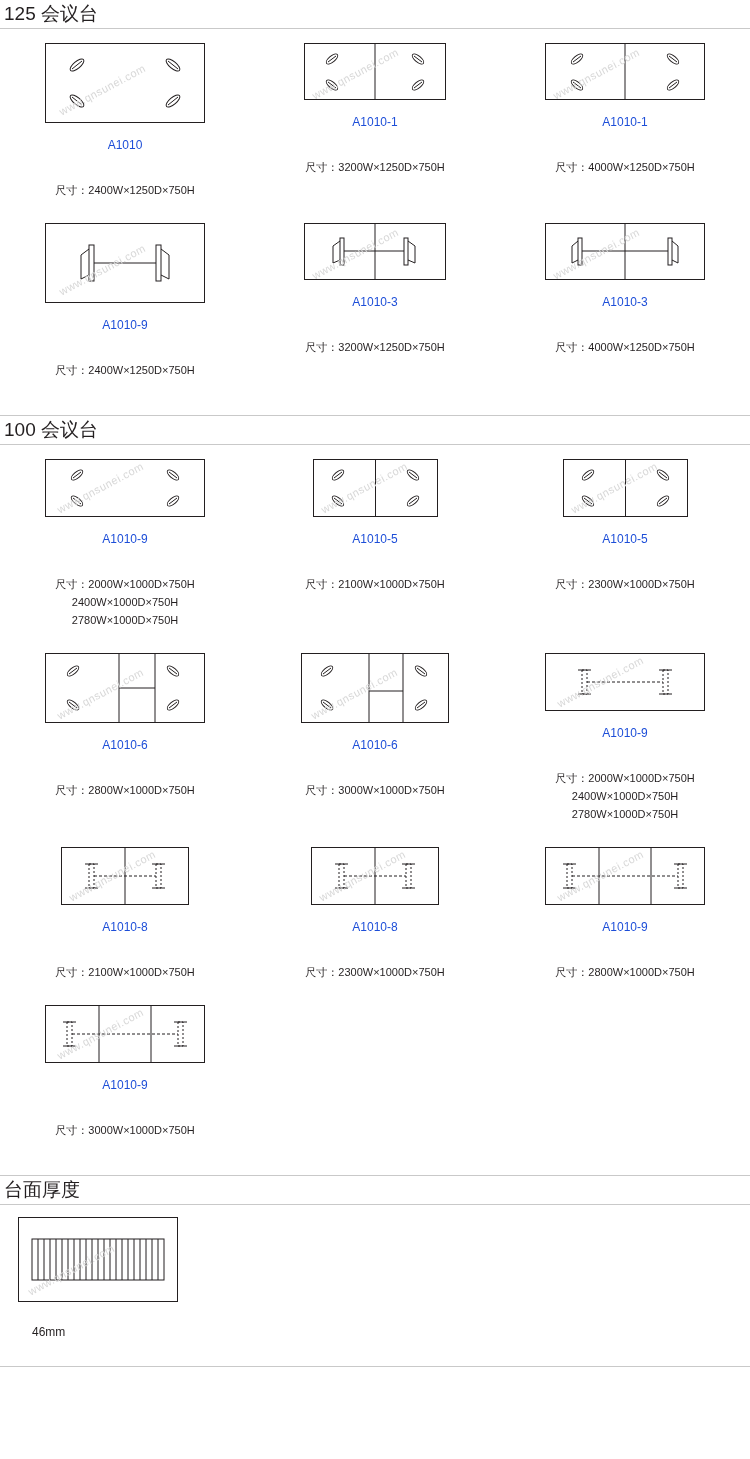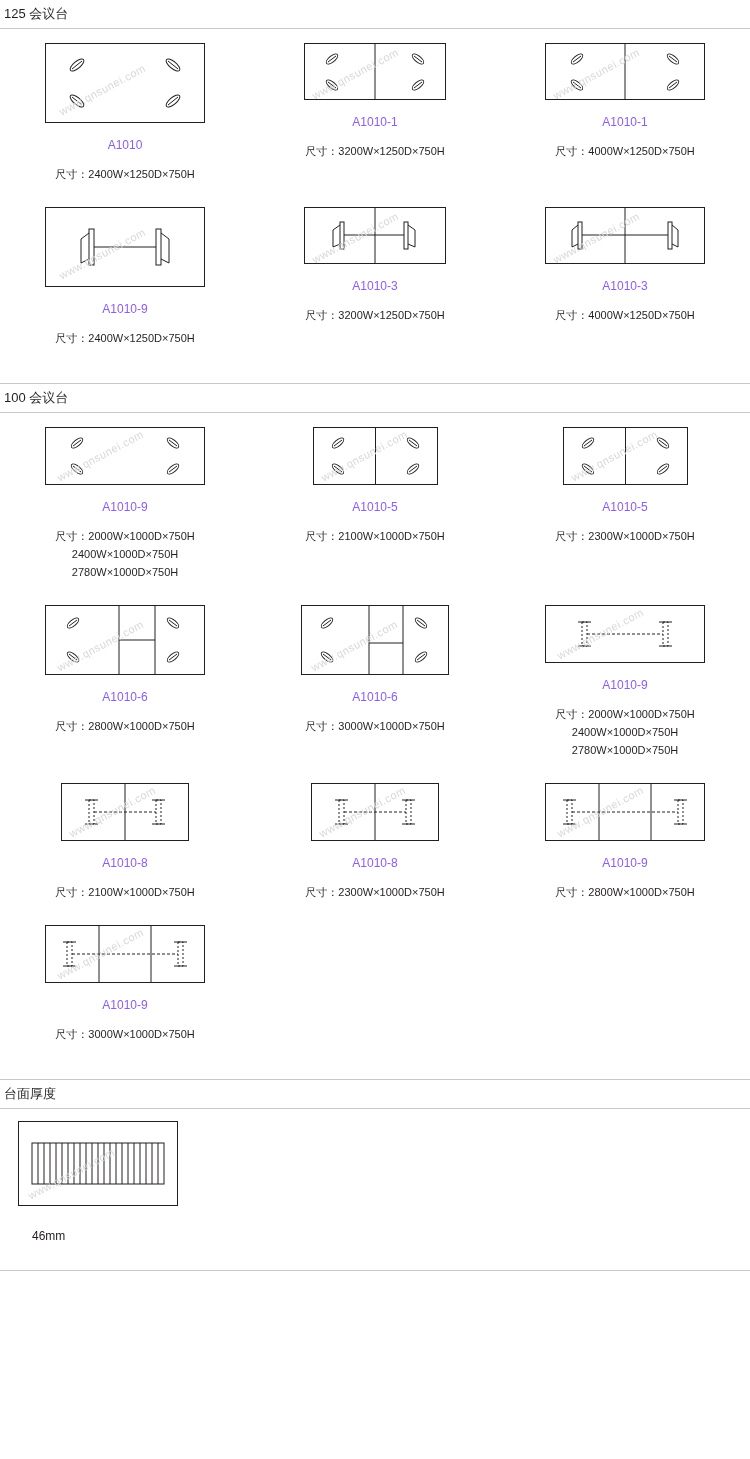--- a/index.html
+++ b/index.html
@@ -15,21 +15,21 @@
   }
   .page {
     position: relative;
     width: 750px;
     min-height: 1459px;
     overflow: hidden;
   }
 
   
   .section-head {
-    font-size: 13px;
+    font-size: 19px;
     line-height: 16px;
     padding: 6px 0 6px 4px;
     font-weight: normal;
     color: #231f20;
   }
   .rule {
     border: 0;
     border-top: 1px solid #c9c9c9;
     margin: 0;
     width: 100%;
@@ -53,26 +53,26 @@
     display: block;
   }
   .fig svg {
     display: block;
   }
   .code {
     font-size: 12px;
     line-height: 16px;
     margin-top: 14px;
     text-align: center;
-    color: #8b5cf6;
+    color: #1d4ed8;
   }
   .dims {
     font-size: 11px;
     line-height: 18px;
-    margin-top: 12px;
+    margin-top: 28px;
     text-align: center;
     color: #231f20;
     white-space: pre-line;
   }
 
   
   .thickness-wrap {
     padding: 12px 0 10px 0;
     display: flex;
     flex-direction: column;

